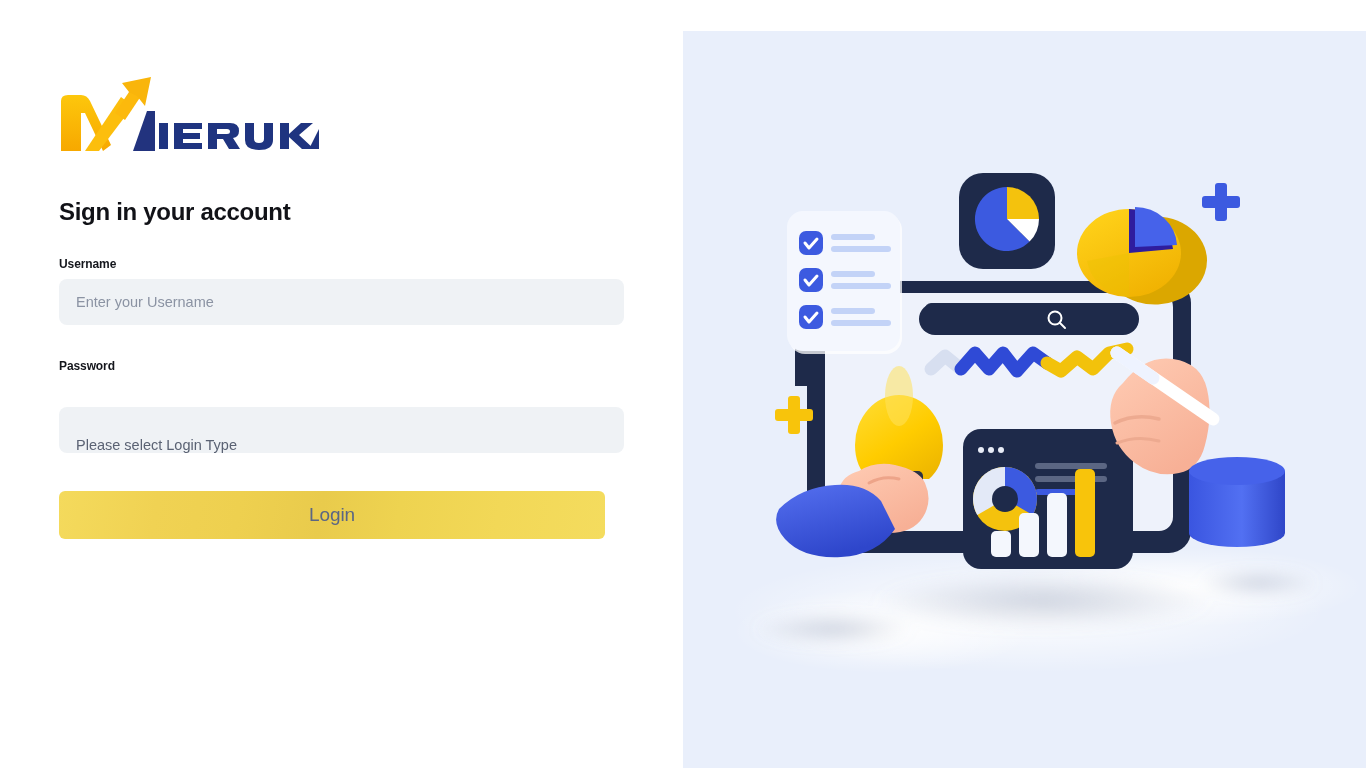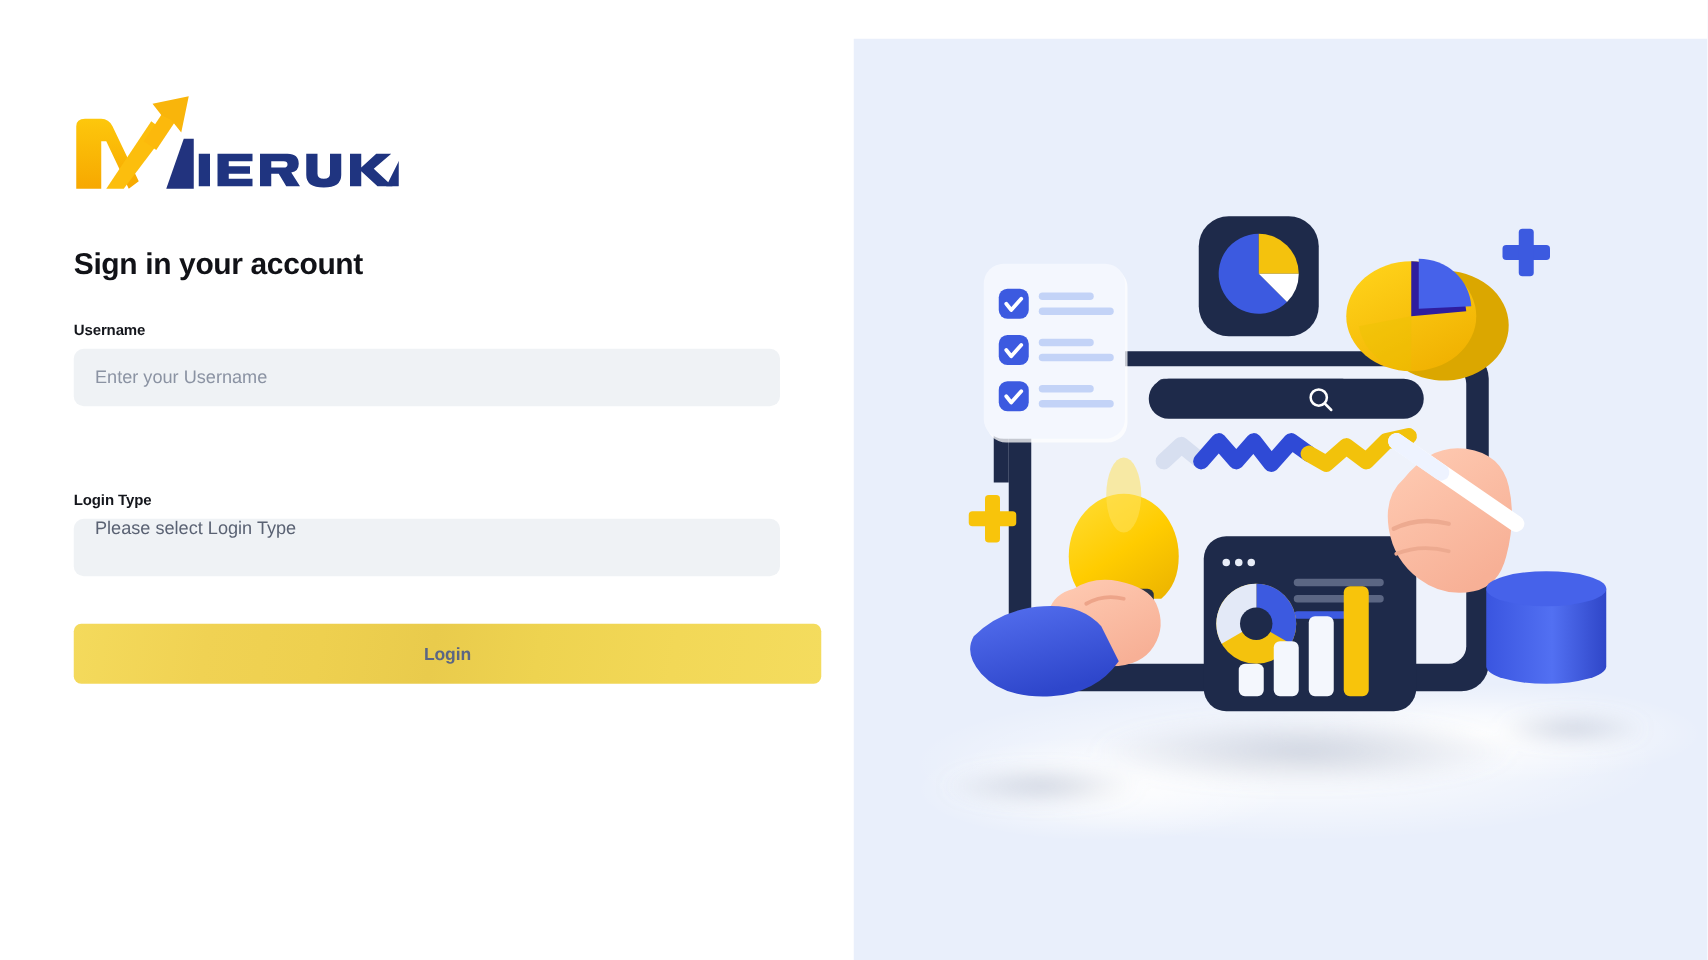--- a/index.html
+++ b/index.html
@@ -67,40 +67,40 @@
     display: block;
   }
   .field-input::placeholder { color: #8b93a3; }
   .select-box {
     width: 565px;
     height: 46px;
     background: #eff2f5;
     border-radius: 8px;
     padding: 0 17px;
     display: flex;
-    align-items: flex-start;
+    align-items: flex-end;
     font-size: 14.5px;
     color: #5a6273;
     cursor: pointer;
     position: relative;
   }
   .spacer-22 { height: 22px; }
 
   .login-button {
-    width: 598px;
+    width: 546px;
     height: 48px;
     margin-top: 38px;
     border: none;
     border-radius: 6px;
     background: linear-gradient(100deg,
         #f4da5c 0%, #f0d253 18%, #eed04f 33%,
         #e9cb4c 48%, #eed350 62%, #f2d857 80%, #f4dc5e 100%);
     color: #5b6684;
-    font-size: 14px;
-    font-weight: bold;
+    font-size: 19px;
+    font-weight: normal;
     font-family: "Liberation Sans", sans-serif;
     letter-spacing: -0.1px;
     cursor: pointer;
     display: block;
   }
 
   
   .right-panel {
     width: 683px; height: 768px;
     background: #e9effb;
@@ -155,26 +155,26 @@
       <h1 class="page-title">Sign in your account</h1>
 
       <div class="field-group">
         <label class="field-label">Username</label>
         <input class="field-input" type="text" placeholder="Enter your Username" style="">
       </div>
 
       <div class="spacer-22"></div>
 
       <div class="field-group">
+        <label class="field-label">Password</label>
       </div>
 
       <div class="spacer-22"></div>
 
       <div class="field-group">
-        <label class="field-label">Login Type</label>
         <div class="select-box">
           <span>Please select Login Type</span>
         </div>
       </div>
 
       <button class="login-button">Login</button>
     </div>
   </div>
 
   <div class="right-panel">

